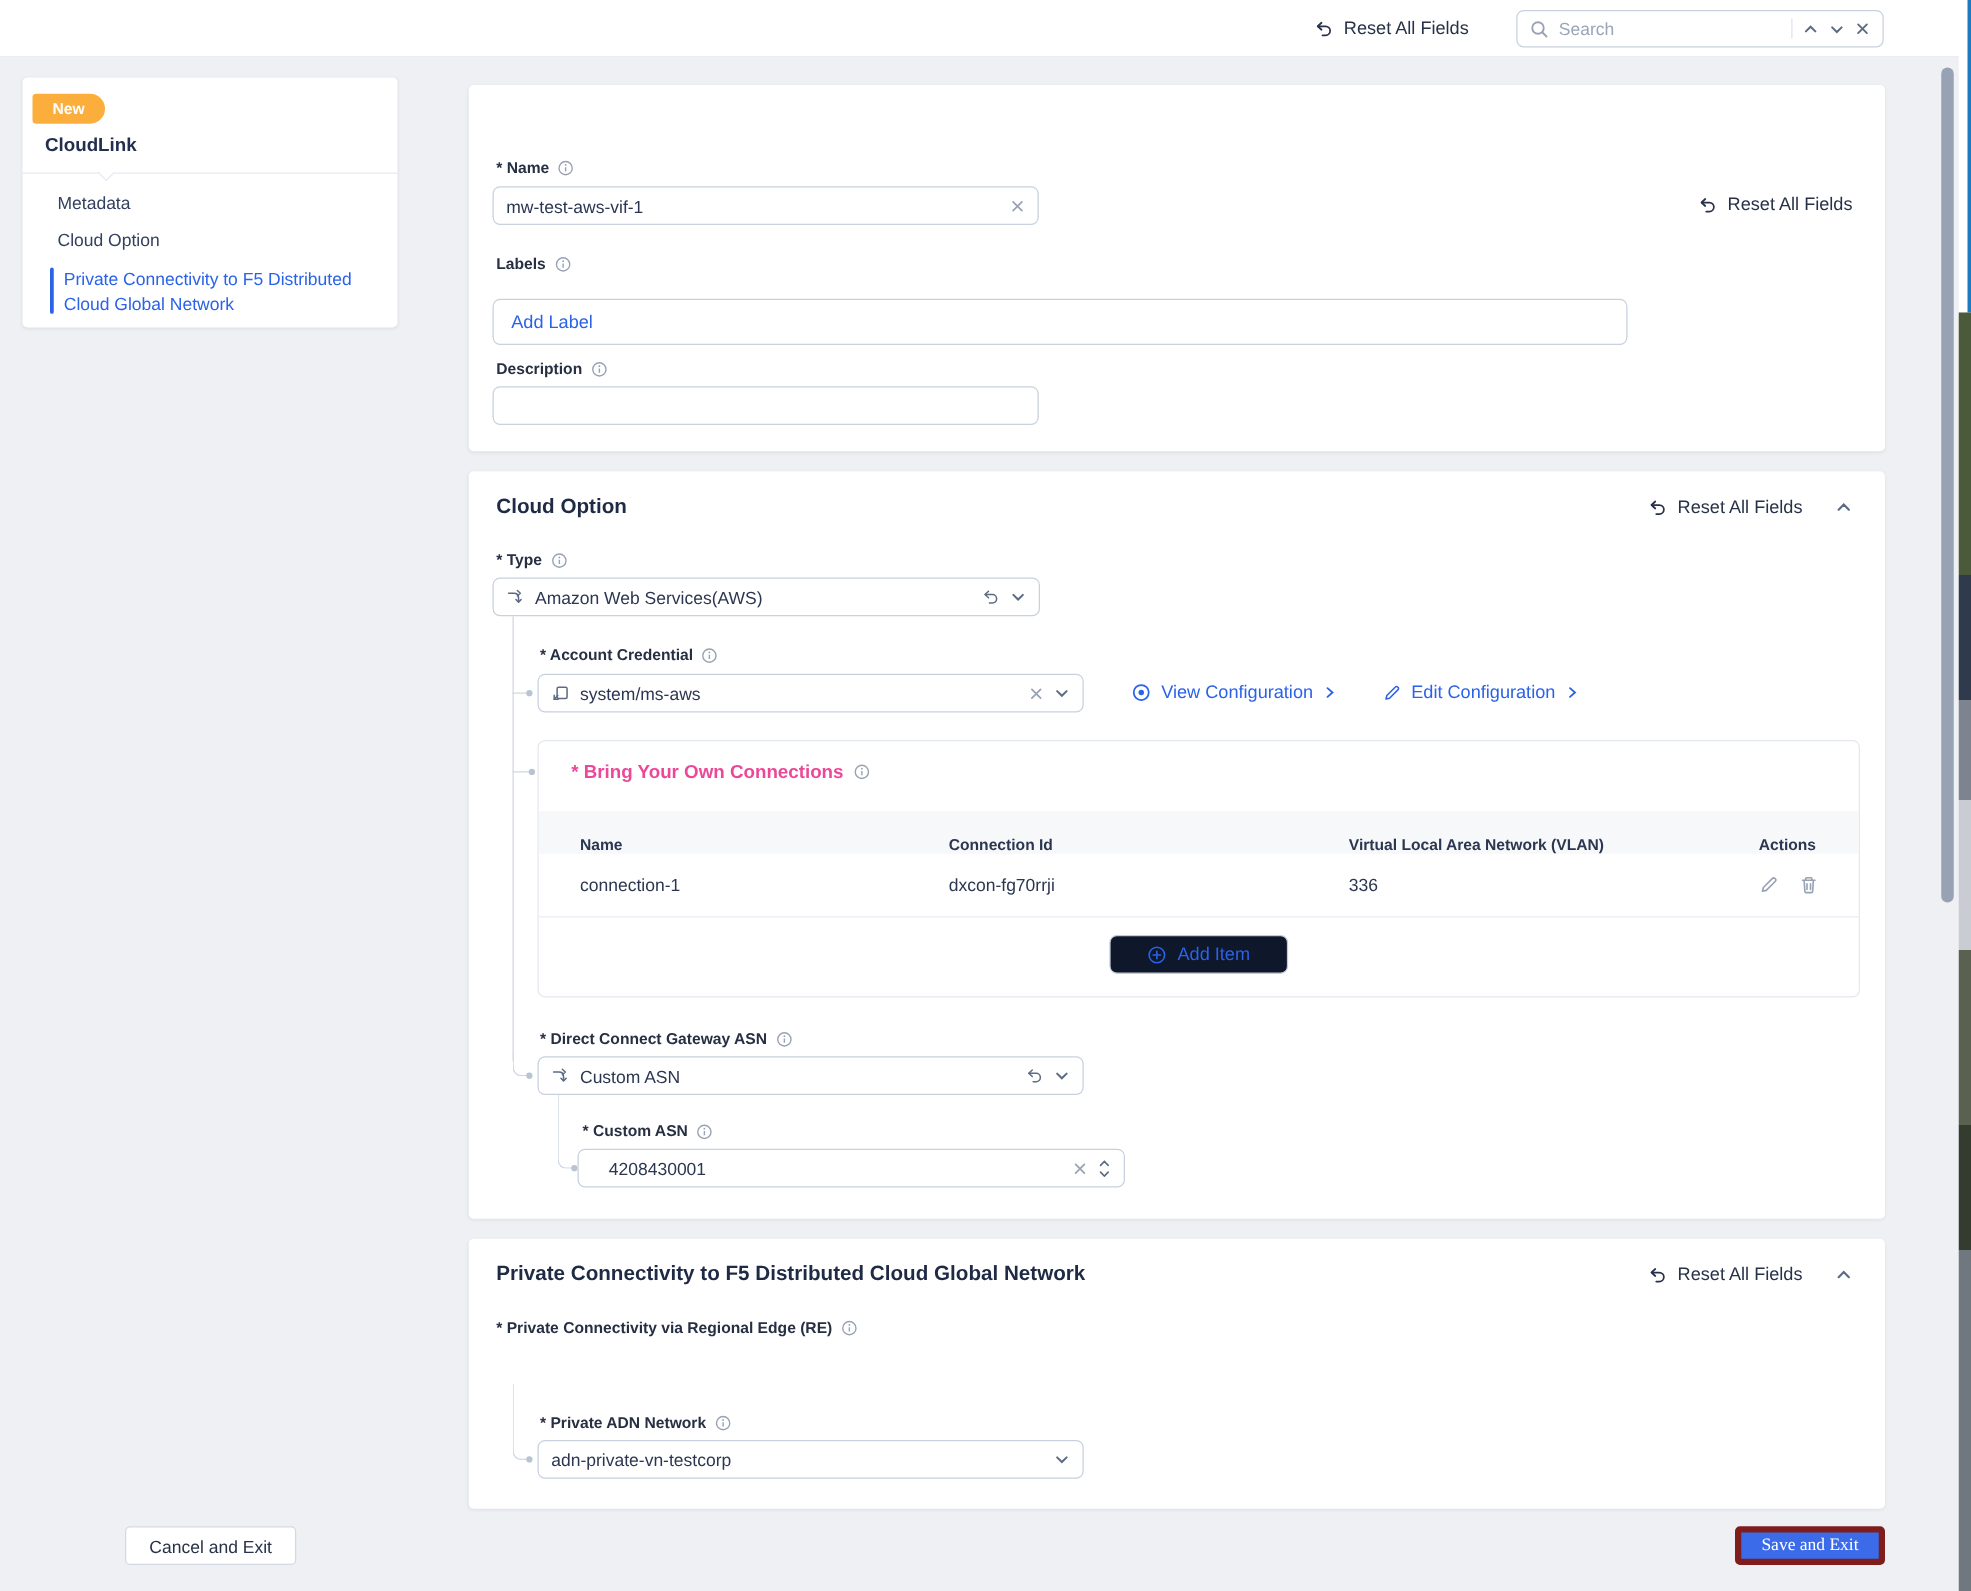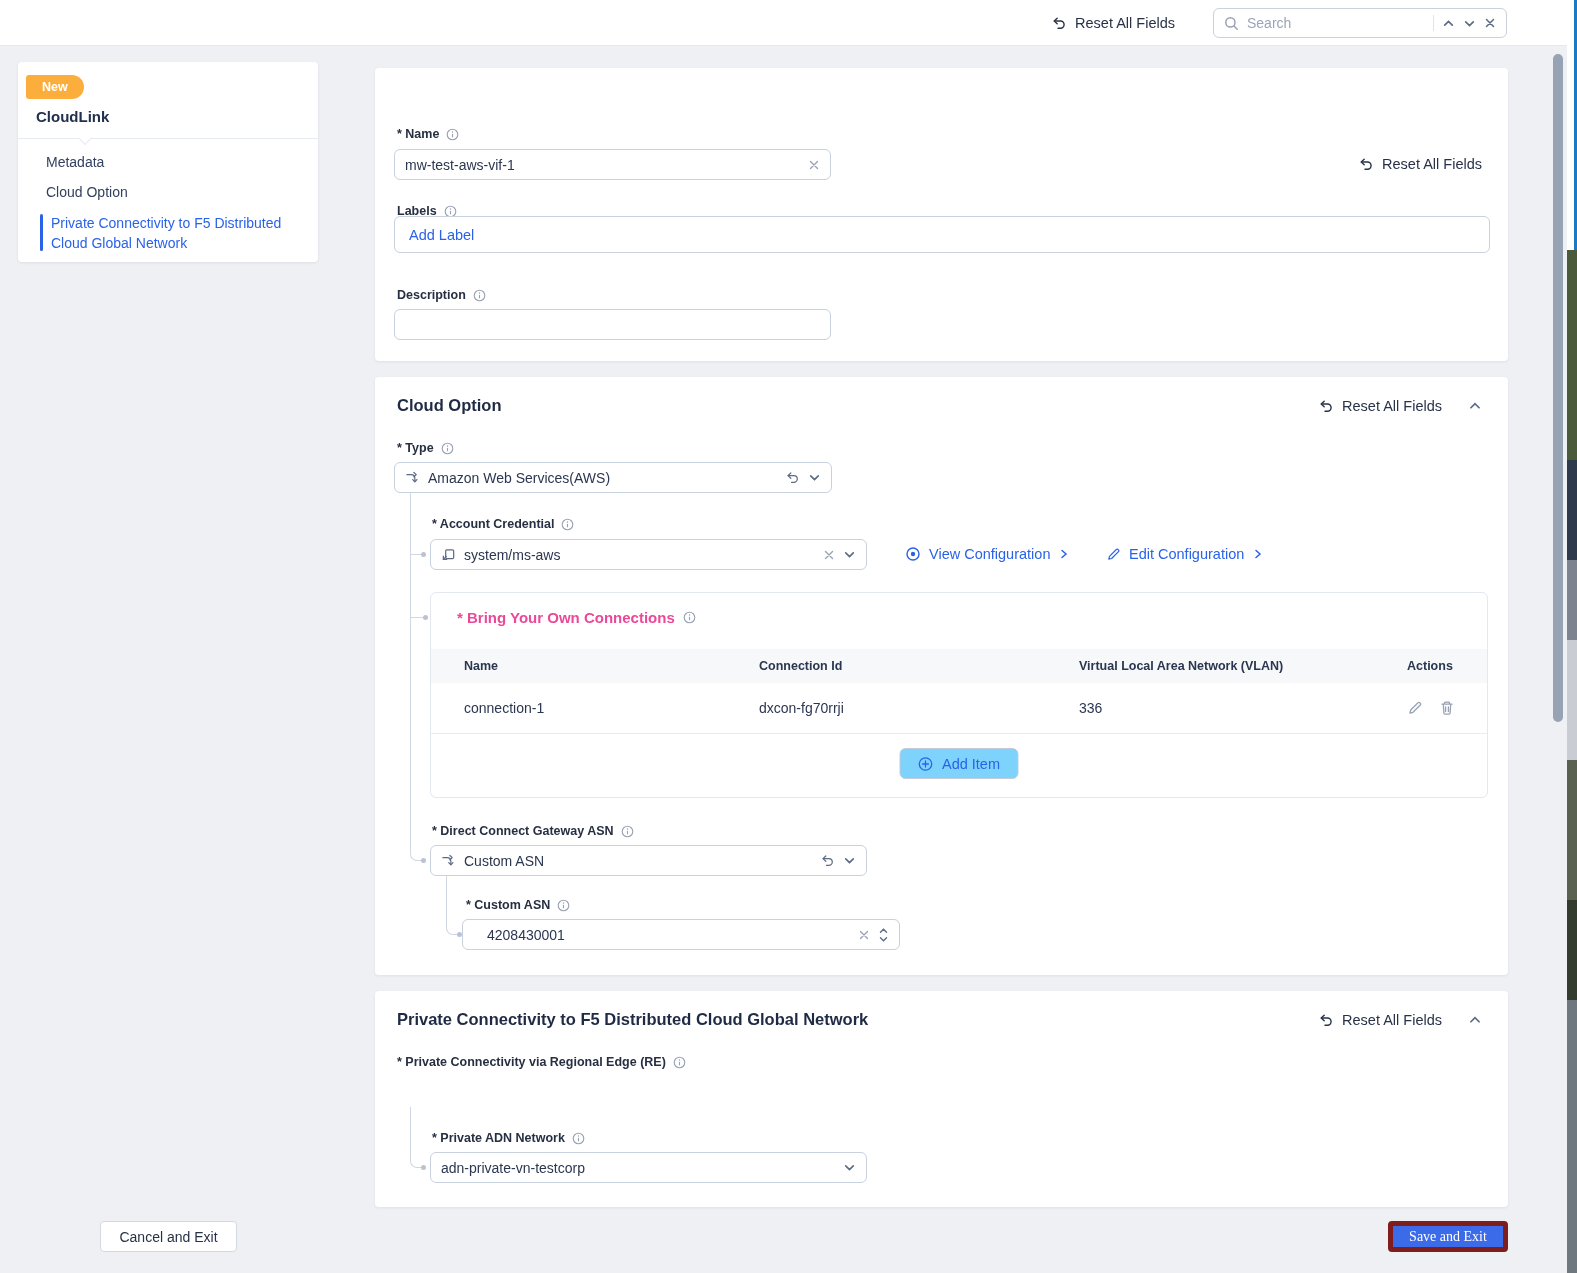--- a/index.html
+++ b/index.html
@@ -51,26 +51,26 @@
   .cfg-link { position:absolute; display:flex; align-items:center; gap:8px; color:#2a62e8; font-size:14.5px; cursor:pointer; white-space:nowrap; }
 
   
   .tline { position:absolute; background:#cfd7e2; }
   .telbow { position:absolute; border-left:1px solid #cfd7e2; border-bottom:1px solid #cfd7e2; border-bottom-left-radius:7px; }
   .tdot { position:absolute; width:5px; height:5px; border-radius:50%; background:#b9c3d3; }
 
   
   .byoc { position:absolute; left:55px; top:215px; width:1058px; height:206px; border:1px solid #e3e8ef; border-radius:6px; background:#fff; }
   .byoc-title { position:absolute; left:26px; top:16px; display:flex; align-items:center; gap:8px; font-size:15px; font-weight:bold; color:#ec4899; }
-  .t-header { position:absolute; left:0; top:56px; width:100%; height:34px; background:#f6f8fa; display:flex; align-items:center; padding-left:33px; font-size:12.5px; font-weight:bold; color:#2b3650; }
+  .t-header { position:absolute; left:0; top:56px; width:100%; height:34px; background:#f6f8fa; display:flex; align-items:flex-end; padding-left:33px; font-size:12.5px; font-weight:bold; color:#2b3650; }
   .t-row { position:absolute; left:0; top:90px; width:100%; height:51px; display:flex; align-items:center; padding-left:33px; font-size:14px; color:#2b3650; border-bottom:1px solid #e9edf2; }
   .col-name { width:295px; } .col-cid { width:320px; } .col-vlan { width:328px; }
   .col-actions { display:flex; gap:16px; align-items:center; }
-  .add-item { position:absolute; left:50%; top:155px; transform:translateX(-50%); width:119px; height:31px;
-              border:1px solid #c3cbd9; border-radius:6px; background:#7dd3fc; display:flex; align-items:center; justify-content:center; gap:8px;
+  .add-item { position:absolute; left:50%; top:155px; transform:translateX(-50%); width:143px; height:31px;
+              border:1px solid #c3cbd9; border-radius:6px; background:#0f172a; display:flex; align-items:center; justify-content:center; gap:8px;
               color:#2a62e8; font-size:14.5px; cursor:pointer; }
 
   
   .btn { position:absolute; height:31px; border-radius:4px; display:flex; align-items:center; justify-content:center; font-size:14px; cursor:pointer; }
   .btn-cancel { left:100px; top:1221px; width:137px; background:#fff; border:1px solid #d3d9e3; color:#273248; }
   .btn-save { left:1388px; top:1221px; width:120px; background:#3b6be9; color:#fff; border:5px solid #7f1d1d;font-family:Liberation Serif, serif; }
 
   
   .scroll-thumb { position:absolute; left:1553px; top:54px; width:10px; height:668px; background:#98a2b5; border-radius:5px; z-index:6; }
   .edge-strip { position:absolute; left:1567px; top:0; width:10px; height:1273px; z-index:7; }
@@ -159,21 +159,21 @@
     </div>
 
     <div class="field-label" style="left:22px; top:136px;">
       <span>Labels</span>
       <svg class="ic-gray" width="13" height="13" viewBox="0 0 14 14" fill="none" stroke="currentColor" stroke-width="1.2">
           <circle cx="7" cy="7" r="5.7"></circle>
           <line x1="7" y1="6.3" x2="7" y2="10"></line>
           <circle cx="7" cy="4.2" r="0.8" fill="currentColor" stroke="none"></circle>
         </svg>
     </div>
-    <div class="labels-box" style="left:19px; top:148px; width:1096px;">
+    <div class="labels-box" style="left:19px; top:171px; width:908px;">
       <span class="blue-text">Add Label</span>
     </div>
 
     <div class="field-label" style="left:22px; top:220px;">
       <span>Description</span>
       <svg class="ic-gray" width="13" height="13" viewBox="0 0 14 14" fill="none" stroke="currentColor" stroke-width="1.2">
           <circle cx="7" cy="7" r="5.7"></circle>
           <line x1="7" y1="6.3" x2="7" y2="10"></line>
           <circle cx="7" cy="4.2" r="0.8" fill="currentColor" stroke="none"></circle>
         </svg>

